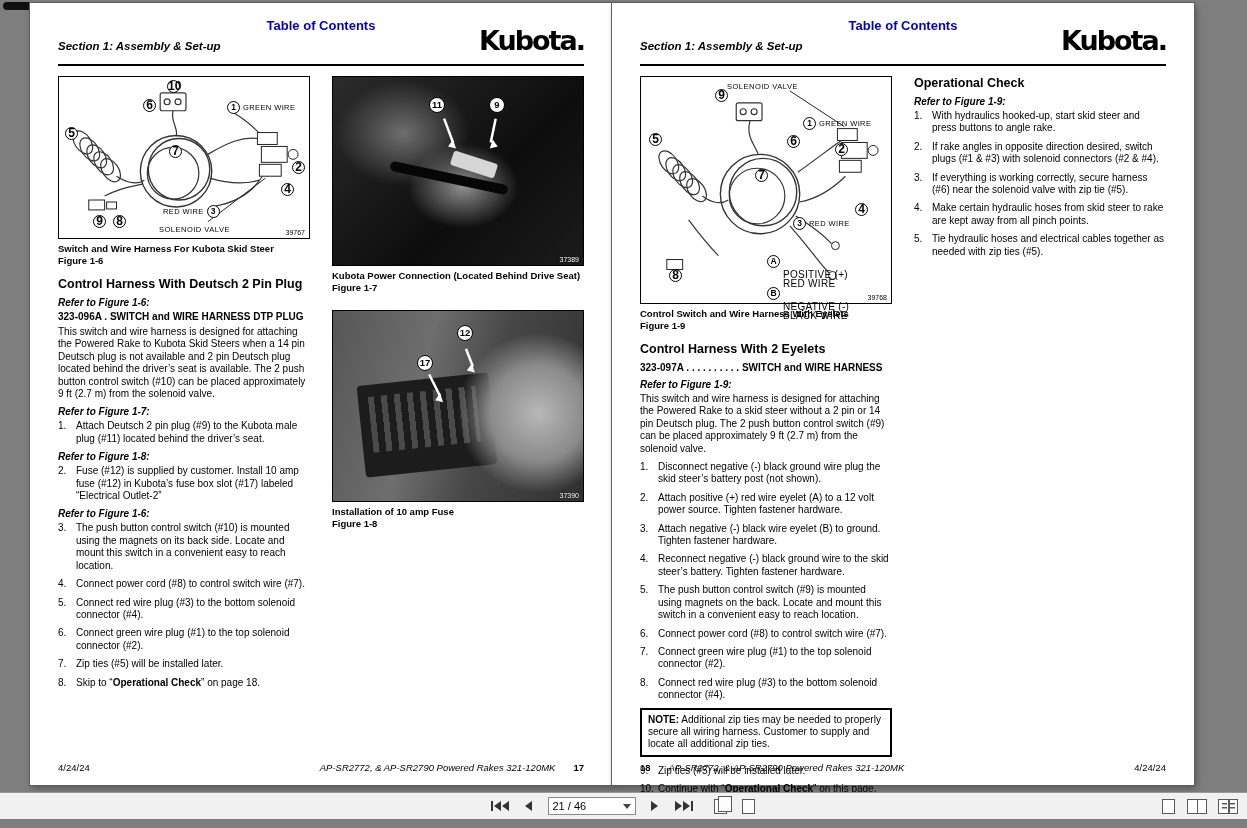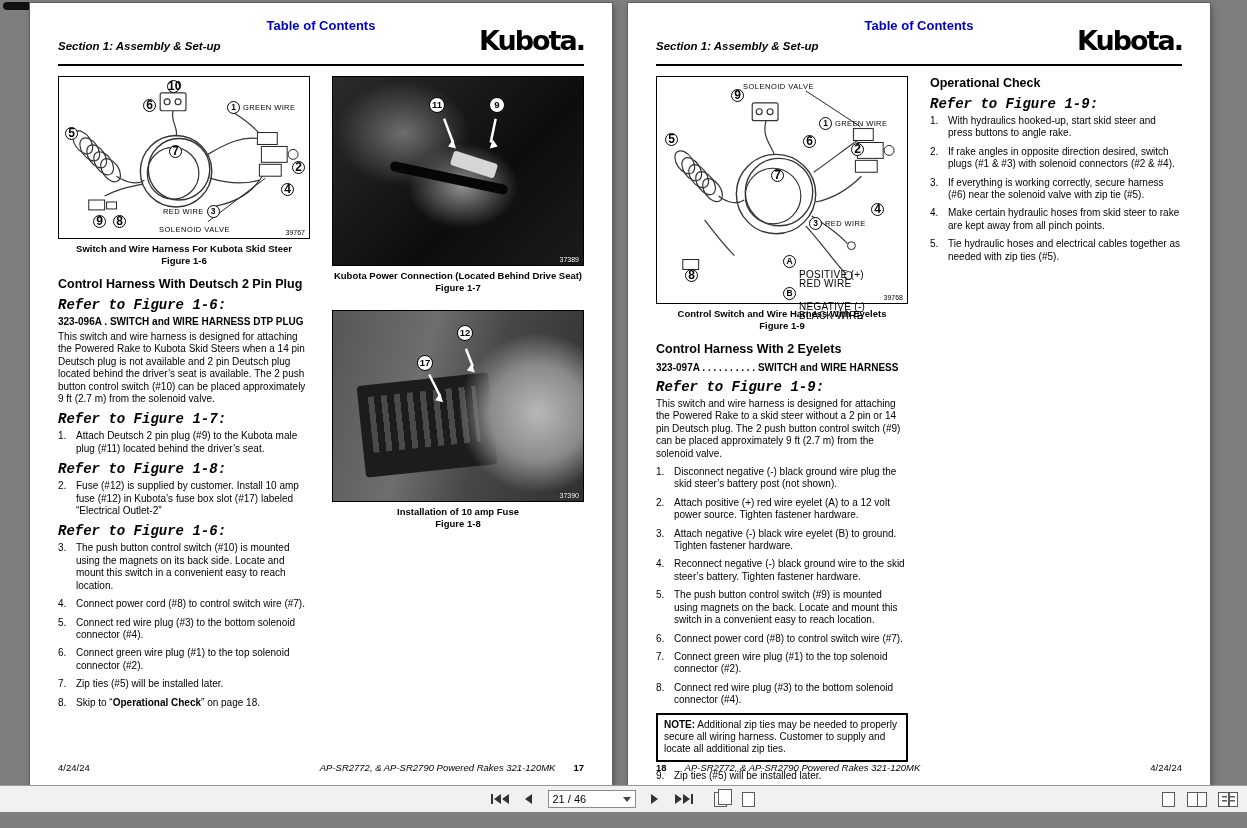--- a/index.html
+++ b/index.html
@@ -6,21 +6,21 @@
   html,body { width:1247px; height:828px; }
   body {
     background:#7e7e7e;
     font-family:"Liberation Sans", sans-serif;
     color:#000;
     position:relative;
     overflow:hidden;
   }
   .artifact { position:absolute; top:2px; left:3px; width:33px; height:8px; background:#101010; border-radius:4px; }
 
-  .pages { position:absolute; top:3px; left:30px; display:flex; gap:16px; }
+  .pages { position:absolute; top:3px; left:30px; display:flex; }
   .page {
     width:582px; height:782px; background:#fff; position:relative;
     box-shadow:0 0 0 1px #5e5e5e, 2px 3px 7px rgba(0,0,0,.35);
   }
 
   
   .hdr-toc { position:absolute; top:15px; left:0; width:100%; text-align:center;
     font-size:13px; font-weight:bold; color:#0000cc; text-decoration:none; cursor:pointer; }
   .hdr-section { position:absolute; top:37px; left:28px; font-size:11.5px; font-weight:bold; font-style:italic; }
   .hdr-logo { position:absolute; top:22px; right:28px; font-size:27px; font-weight:bold;
@@ -31,21 +31,21 @@
   .content { position:absolute; top:73px; left:28px; right:28px; bottom:34px; }
   .cols { display:flex; gap:22px; }
   .col { width:252px; flex:none; }
 
   
   .figure { margin:0 0 10px 0; }
   .artbox { position:relative; width:252px; border:1px solid #000; background:#fff; }
   .artbox svg { position:absolute; inset:0; }
   .photo { position:relative; width:252px; border:1px solid #000; overflow:hidden; background:#111; }
   .photo svg { position:absolute; inset:0; z-index:2; }
-  .figcap { text-align:center; font-weight:bold; font-size:9.5px; line-height:12px; margin-top:4px; }
+  .figcap { font-weight:bold; font-size:9.5px; line-height:12px; margin-top:4px; }
 
   .co { position:absolute; width:13px; height:13px; border:1px solid #000; border-radius:50%;
     background:#fff; font-size:12px; font-weight:bold; text-align:center; line-height:11.5px; z-index:3; }
   .dgroup { position:absolute; display:flex; align-items:center; gap:3px; z-index:3; }
   .co2 { width:13px; height:13px; border:1px solid #000; border-radius:50%; background:#fff;
     font-size:8.5px; font-weight:bold; text-align:center; line-height:11.5px; flex:none; }
   .dtext { font-size:7.5px; letter-spacing:.4px; white-space:nowrap; }
   .dstack { font-size:10px; letter-spacing:.3px; line-height:8.5px; white-space:nowrap;margin-top:36px; }
   .dlabel { position:absolute; font-size:7.5px; letter-spacing:.5px; white-space:nowrap; z-index:3; }
   .artnum { position:absolute; right:4px; bottom:2px; font-size:7px; z-index:3; }
@@ -71,38 +71,38 @@
     background:linear-gradient(105deg,#565656 0%,#6e6e6e 35%,#474747 60%,#303030 100%); }
   .ph8-box { position:absolute; left:28px; top:68px; width:132px; height:92px; background:#1c1c1c;
     transform:rotate(-6deg); border-radius:4px; z-index:1; }
   .ph8-fuses { position:absolute; left:10px; top:12px; right:14px; height:56px;
     background:repeating-linear-gradient(90deg,#4a4a4a 0 6px,#1c1c1c 6px 13px); }
   .ph8-hand { position:absolute; right:-35px; top:22px; width:160px; height:160px;
     background:radial-gradient(closest-side,#b8b8b8,#8a8a8a 60%,transparent); border-radius:50%; z-index:1; }
 
   
   .h-main { font-size:12.5px; font-weight:bold; margin:10px 0 6px; }
-  .refer { font-weight:bold; font-style:italic; font-size:14px; margin:6px 0 3px;font-family:Liberation Mono, monospace; }
+  .refer { font-weight:bold; font-style:italic; font-size:10px; margin:6px 0 3px; }
   .part { font-weight:bold; font-size:10px; margin:1px 0 4px; }
   .para { font-size:10px; line-height:12.4px; margin:0 0 6px; }
   .step { display:flex; font-size:10px; line-height:12.4px; margin:0 0 6px; }
   .step-num { width:18px; flex:none; }
   .step-body { flex:1; }
   .note { border:2px solid #000; padding:4px 6px; font-size:10px; line-height:12.4px; margin:3px 0 8px; }
 
   
   .footer { position:absolute; bottom:12px; left:28px; right:28px; display:flex;
     justify-content:space-between; align-items:center; font-size:9.5px; }
   .fgroup { display:flex; align-items:baseline; }
   .f-doc { font-style:italic; }
   .f-page { font-weight:bold; margin-left:18px; }
   .f-page.lead { margin-left:0; margin-right:18px; }
 
   
-  .toolbar { position:absolute; left:0; bottom:16px; width:100%; height:27px; background:#f1f1f1;
+  .toolbar { position:absolute; left:0; bottom:9px; width:100%; height:27px; background:#f1f1f1;
     border-top:1px solid #999; z-index:10; }
   .tb-center { position:absolute; left:50%; top:0; height:100%; transform:translateX(-50%);
     display:flex; align-items:center; gap:10px; }
   .tb-btn { display:flex; align-items:center; justify-content:center; gap:1px;
     min-width:18px; height:20px; background:none; border:none; cursor:pointer; padding:0 1px; }
   .tri-l { width:0; height:0; border-top:5px solid transparent; border-bottom:5px solid transparent; border-right:7px solid #333; }
   .tri-r { width:0; height:0; border-top:5px solid transparent; border-bottom:5px solid transparent; border-left:7px solid #333; }
   .bar-v { width:2px; height:10px; background:#333; }
   .page-box { display:flex; align-items:center; justify-content:space-between; width:88px; height:18px;
     background:#fff; border:1px solid #8a8a8a; font-size:11px; padding:0 4px; cursor:text; }

